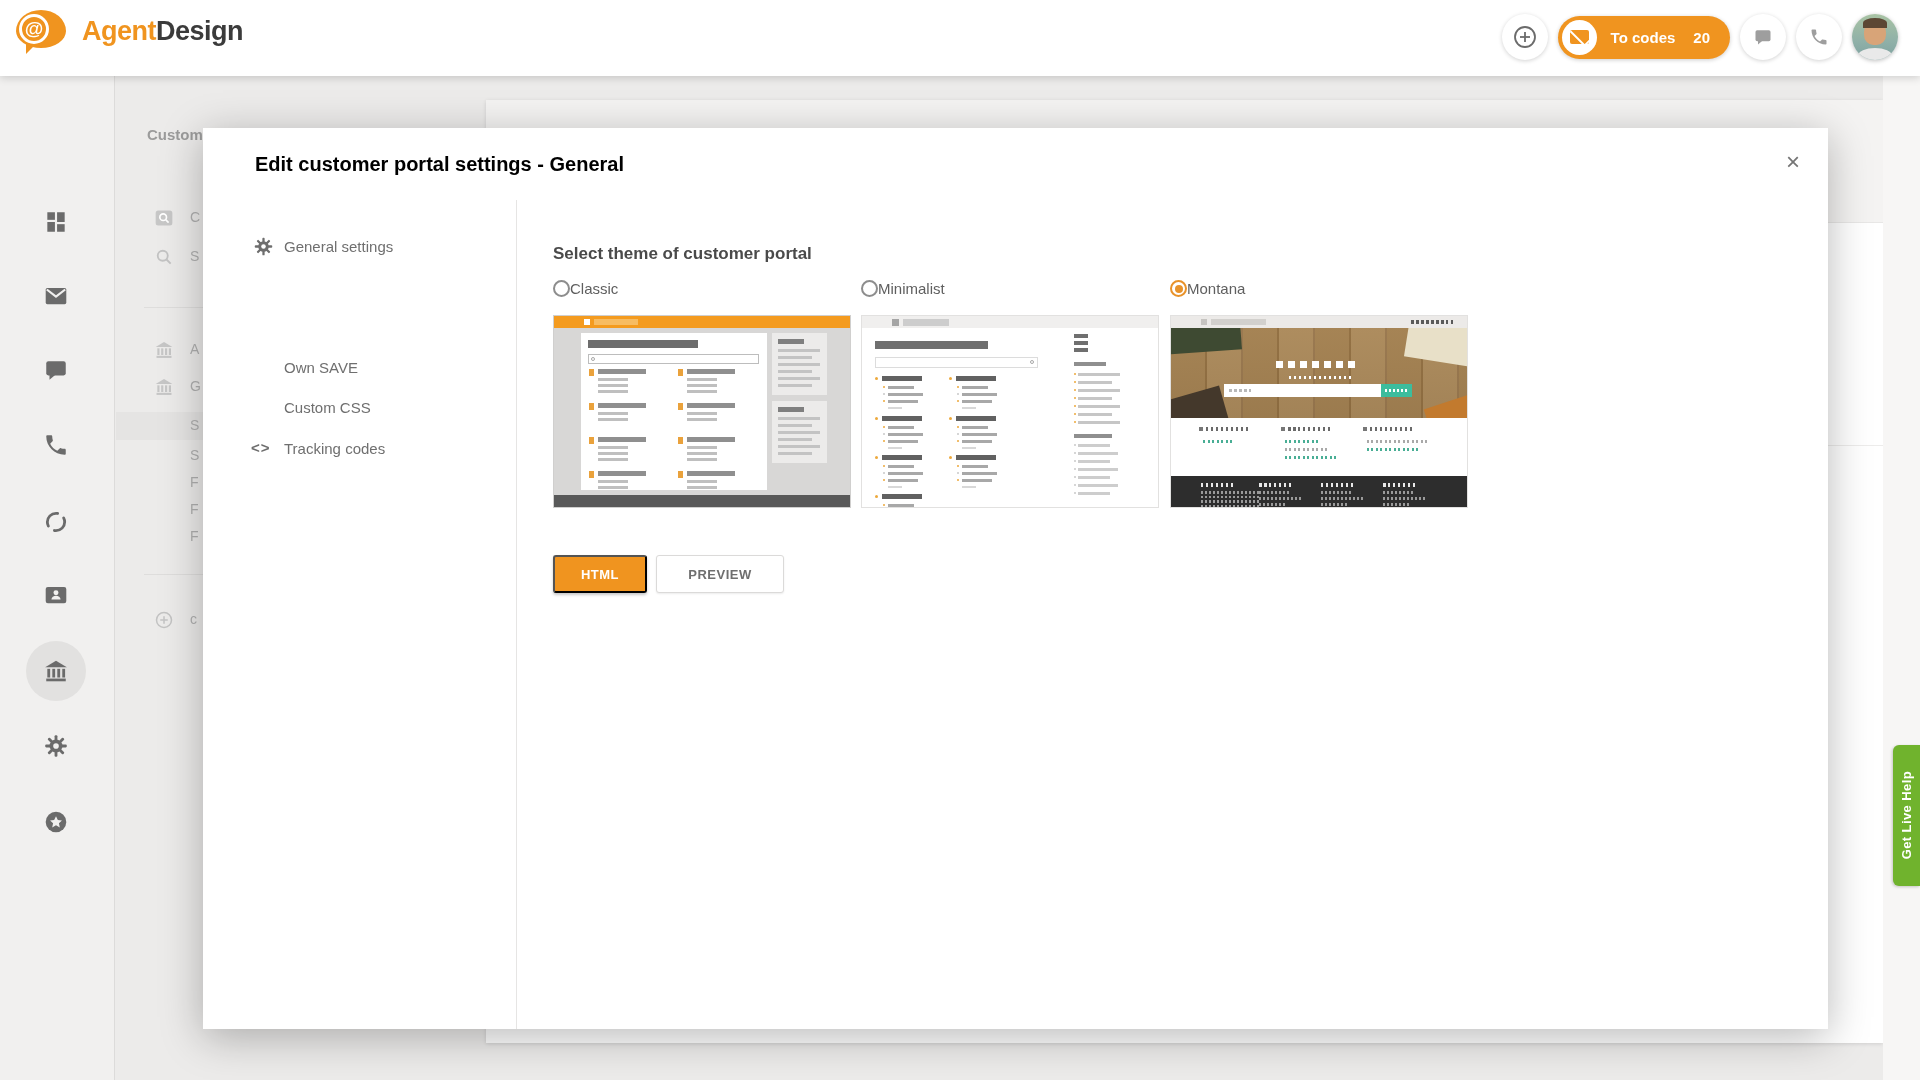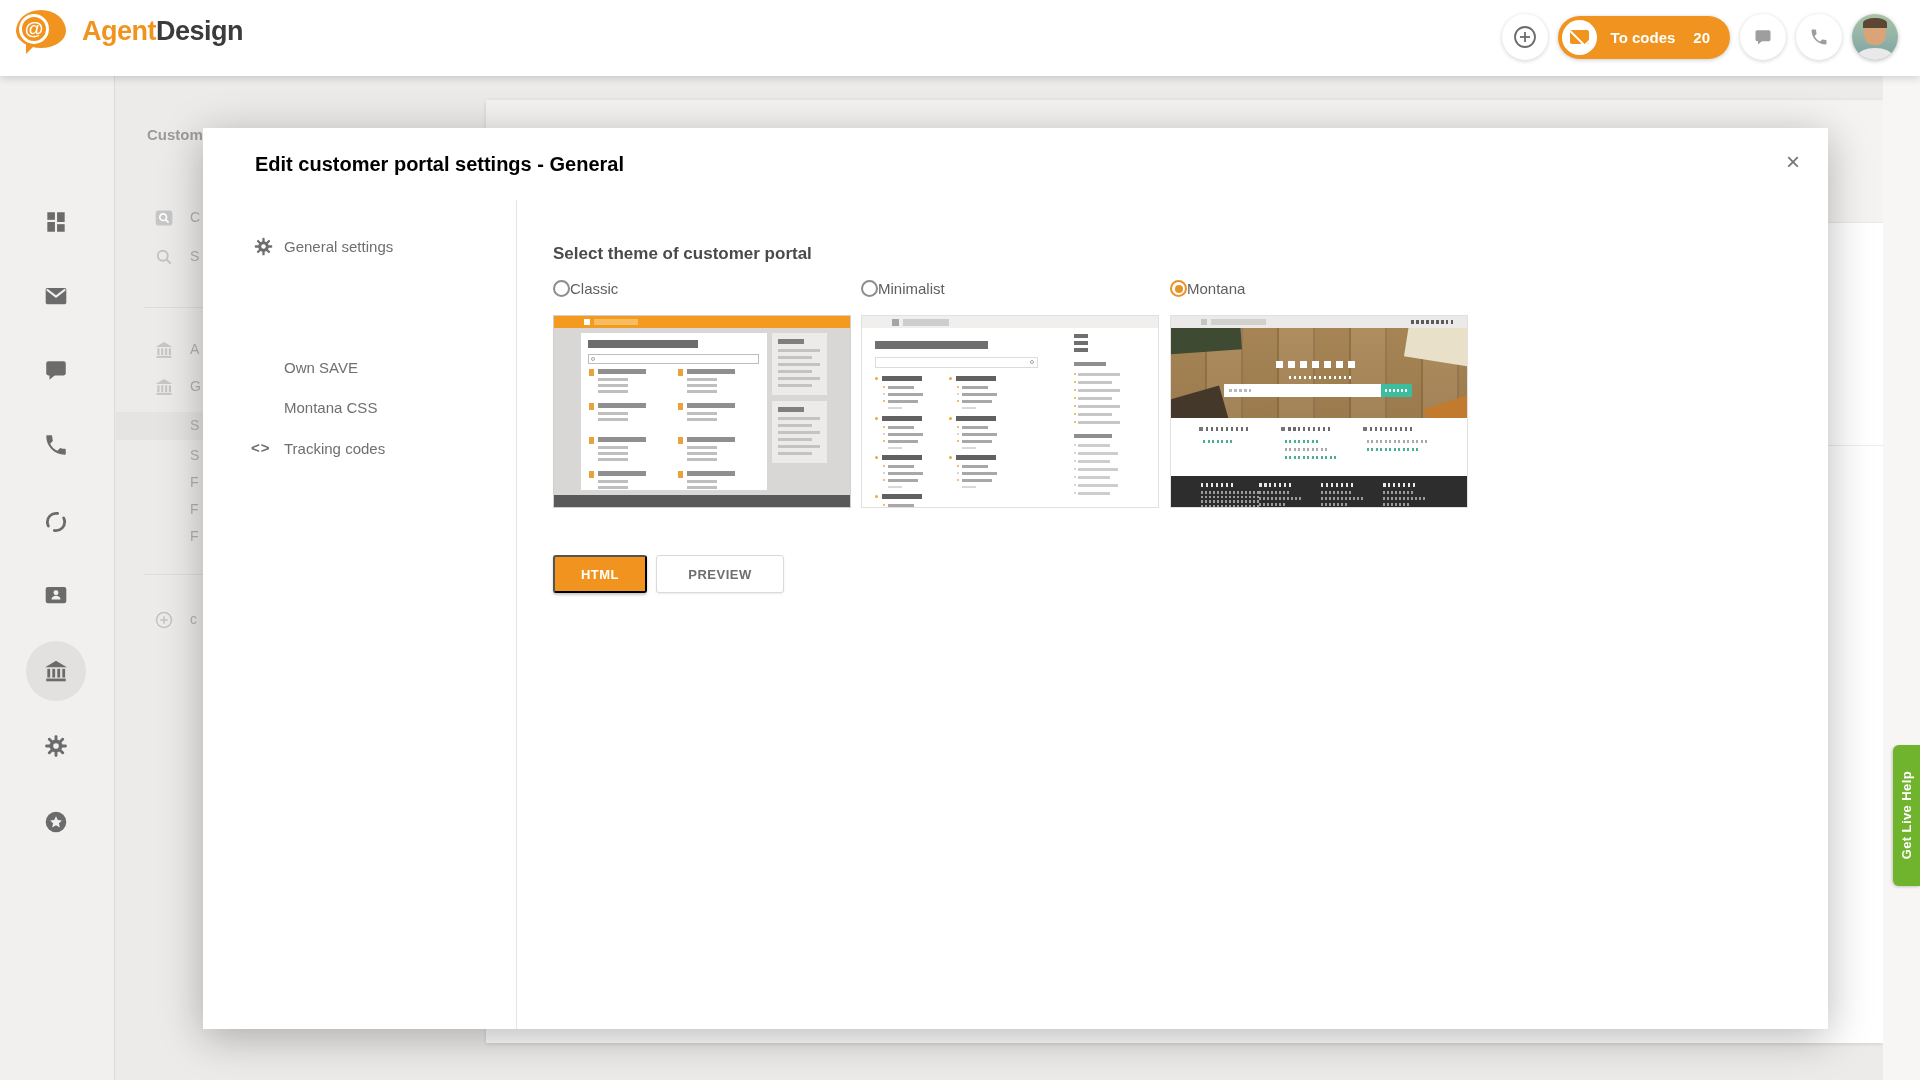--- a/index.html
+++ b/index.html
@@ -290,21 +290,21 @@
           <circle cx="12" cy="12" r="6"></circle>
           <circle cx="12" cy="12" r="2.6" fill="#fff"></circle>
         </g>
       </svg>
     <span class="ml">General settings</span>
   </div>
   <div class="mnav-item" style="top:225px">
     <span class="ml">Own SAVE</span>
   </div>
   <div class="mnav-item" style="top:265px">
-    <span class="ml">Montana CSS</span>
+    <span class="ml">Custom CSS</span>
   </div>
   <div class="mnav-item" style="top:306px">
     <span class="code-ic">&lt;&gt;</span>
     <span class="ml">Tracking codes</span>
   </div>
 
   <div class="content-heading">Select theme of customer portal</div>
 
   <div class="theme" style="left:350px">
     <div class="radio-row">

